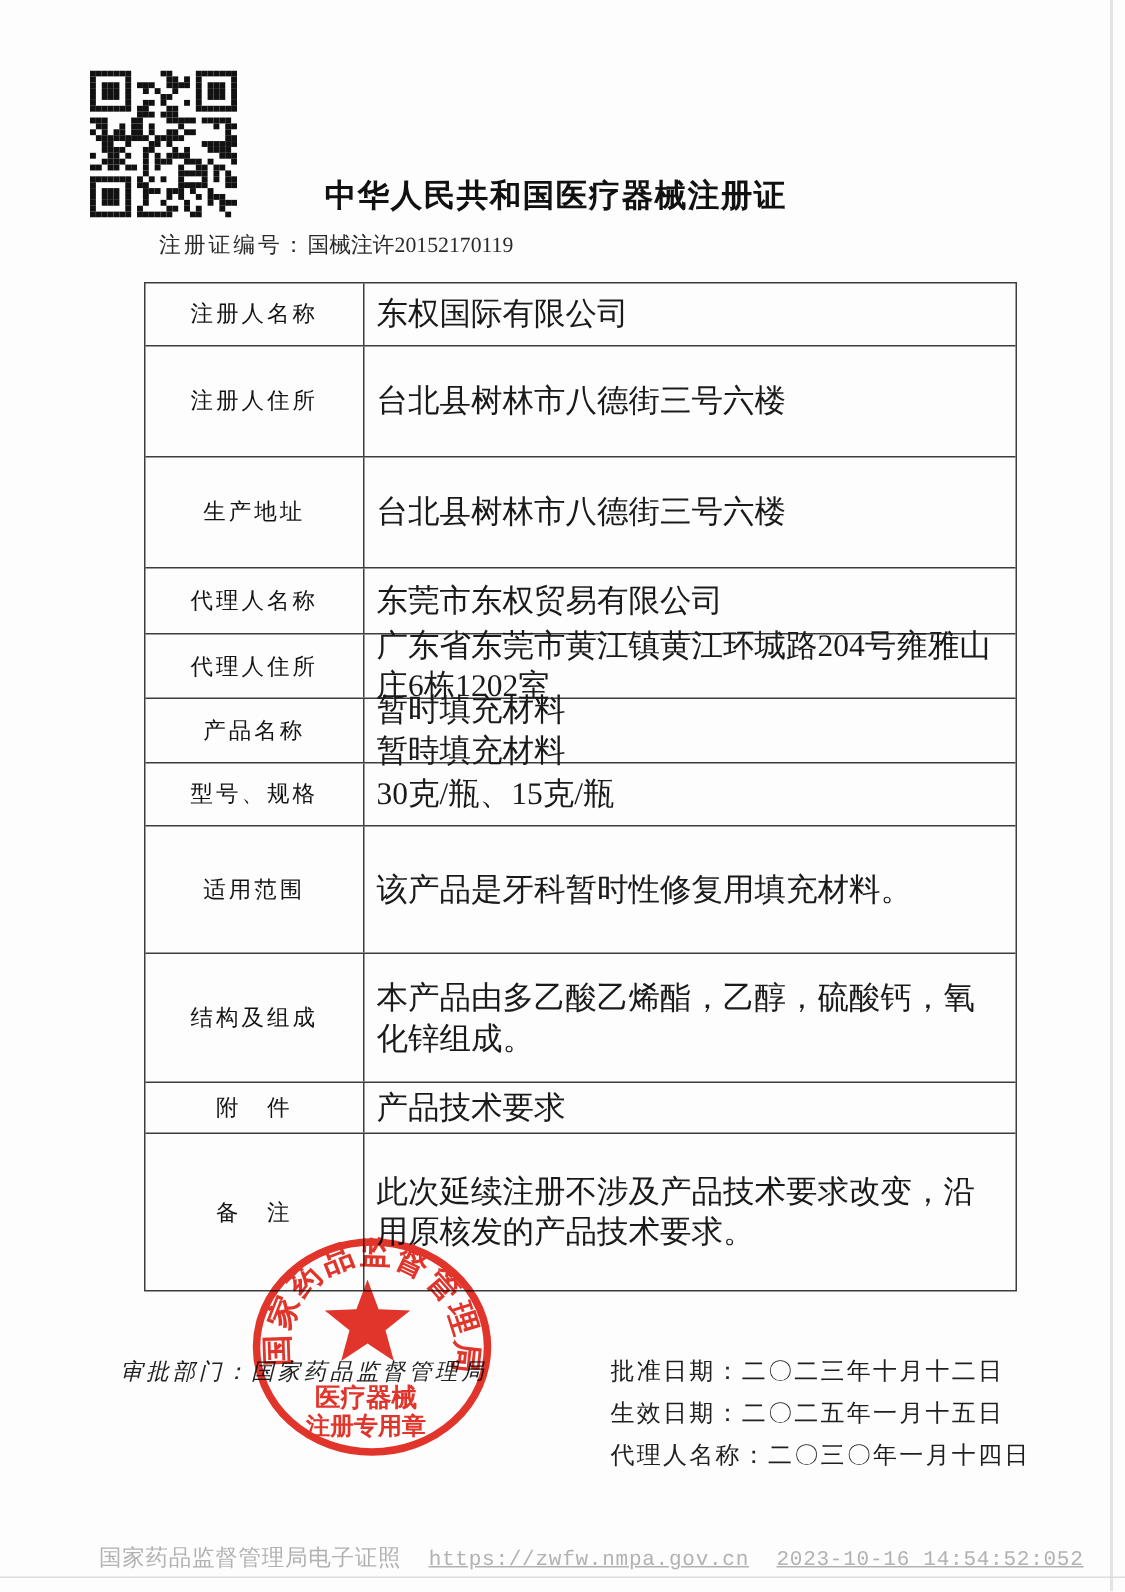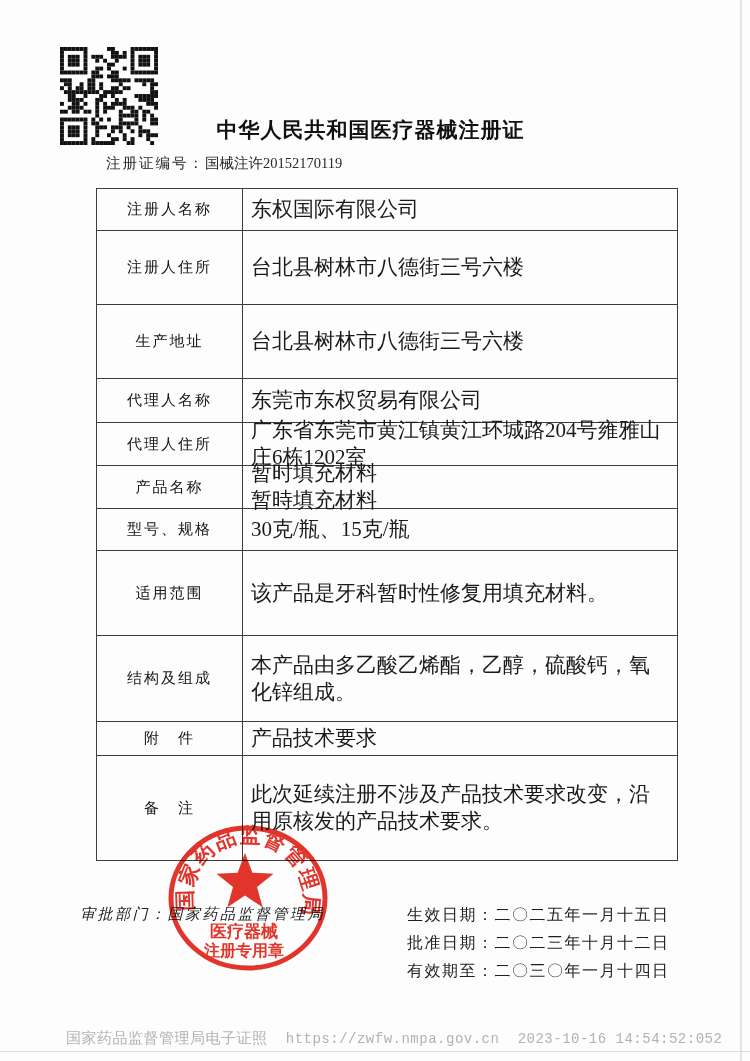--- a/index.html
+++ b/index.html
@@ -34,21 +34,21 @@
   .dates { position:absolute; left:407px; top:901px; font-size:16px; color:#1f1f1f; }
   .date-line { height:28px; line-height:28px; letter-spacing:1.5px; }
 
   .stamp { position:absolute; left:163px; top:813px; width:170px; height:170px;
            mix-blend-mode:multiply; opacity:0.93; pointer-events:none; }
   .stamp-arc-char { font-family:"Liberation Sans", sans-serif; font-size:21px; font-weight:bold; }
   .stamp-t1 { font-family:"Liberation Sans", sans-serif; font-size:17px; font-weight:bold; }
   .stamp-t2 { font-family:"Liberation Sans", sans-serif; font-size:16px; font-weight:bold; }
 
   .footer { position:absolute; left:66px; top:1029px; font-size:15px; color:#b3b1b1; letter-spacing:0.5px; }
-  .footer .mono { font-family:"Liberation Mono", monospace; font-size:14px; }
+  .footer .mono { font-family:"Liberation Mono", monospace; font-size:14px;text-decoration:underline; }
   .footer span { margin-right:14px; }
 </style>
 </head>
 <body>
 
 <div class="page">
 
   <svg class="qr" viewBox="0 0 100 100" xmlns="http://www.w3.org/2000/svg">
       <g id="qr-g">
         <rect x="0" y="0" width="4" height="4" fill="#111"></rect>
@@ -415,27 +415,27 @@
       <div class="tvalue">此次延续注册不涉及产品技术要求改变，沿用原核发的产品技术要求。</div>
     </div>
   </div>
 
   <div class="approval">
     <span>审批部门：</span><span>国家药品监督管理局</span>
   </div>
 
   <div class="dates">
     <div class="date-line">
+      <span>批准日期：</span><span>二〇二三年十月十二日</span>
+    </div>
+    <div class="date-line">
       <span>生效日期：</span><span>二〇二五年一月十五日</span>
     </div>
     <div class="date-line">
-      <span>批准日期：</span><span>二〇二三年十月十二日</span>
-    </div>
-    <div class="date-line">
-      <span>有效期至：</span><span>二〇三〇年一月十四日</span>
+      <span>代理人名称：</span><span>二〇三〇年一月十四日</span>
     </div>
   </div>
 
   <svg class="stamp" width="170" height="170" viewBox="0 0 170 170" xmlns="http://www.w3.org/2000/svg">
     <ellipse cx="85" cy="85" rx="77" ry="70" fill="none" stroke="#e1251b" stroke-width="5"></ellipse>
     <g id="stamp-arc" fill="#e1251b">
         <text x="85" y="29" text-anchor="middle" class="stamp-arc-char" transform="rotate(-92 85 85)">国</text>
         <text x="85" y="29" text-anchor="middle" class="stamp-arc-char" transform="rotate(-68.5 85 85)">家</text>
         <text x="85" y="29" text-anchor="middle" class="stamp-arc-char" transform="rotate(-45 85 85)">药</text>
         <text x="85" y="29" text-anchor="middle" class="stamp-arc-char" transform="rotate(-21.5 85 85)">品</text>

